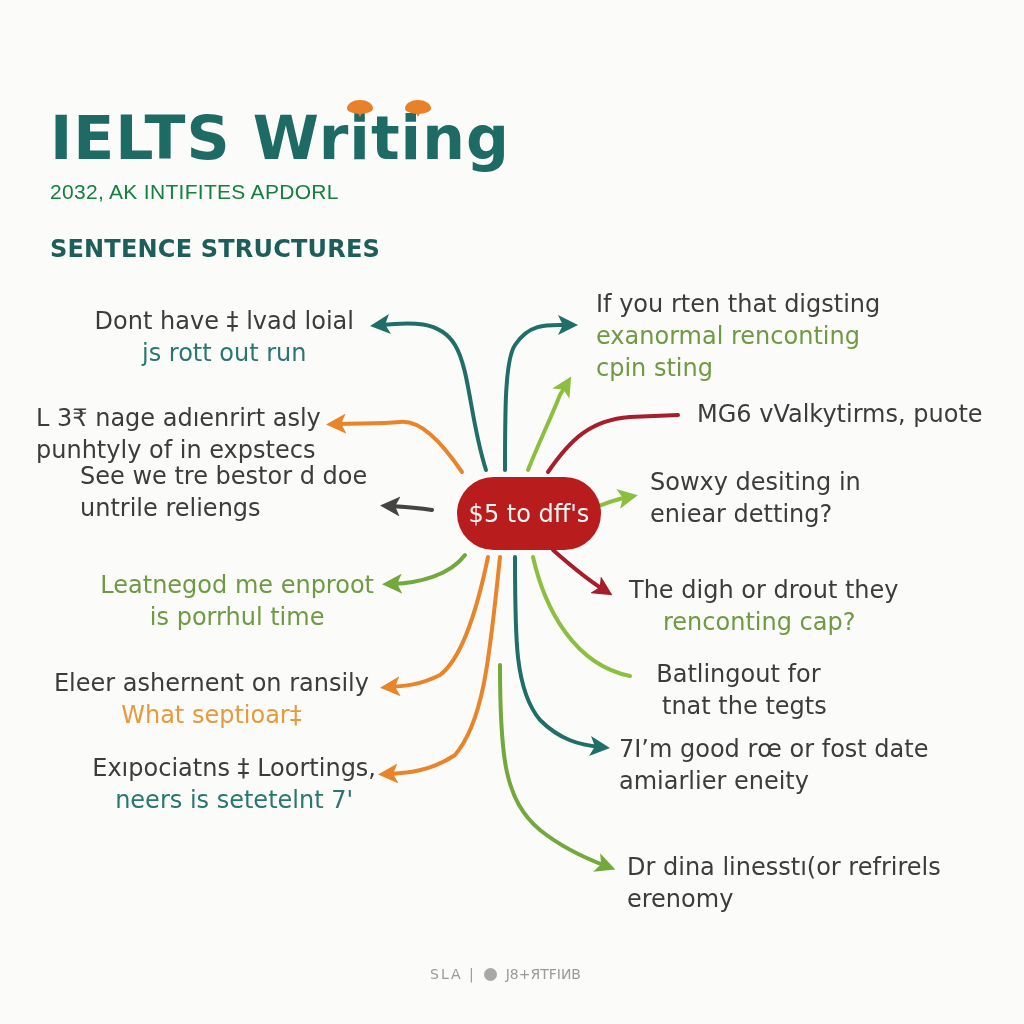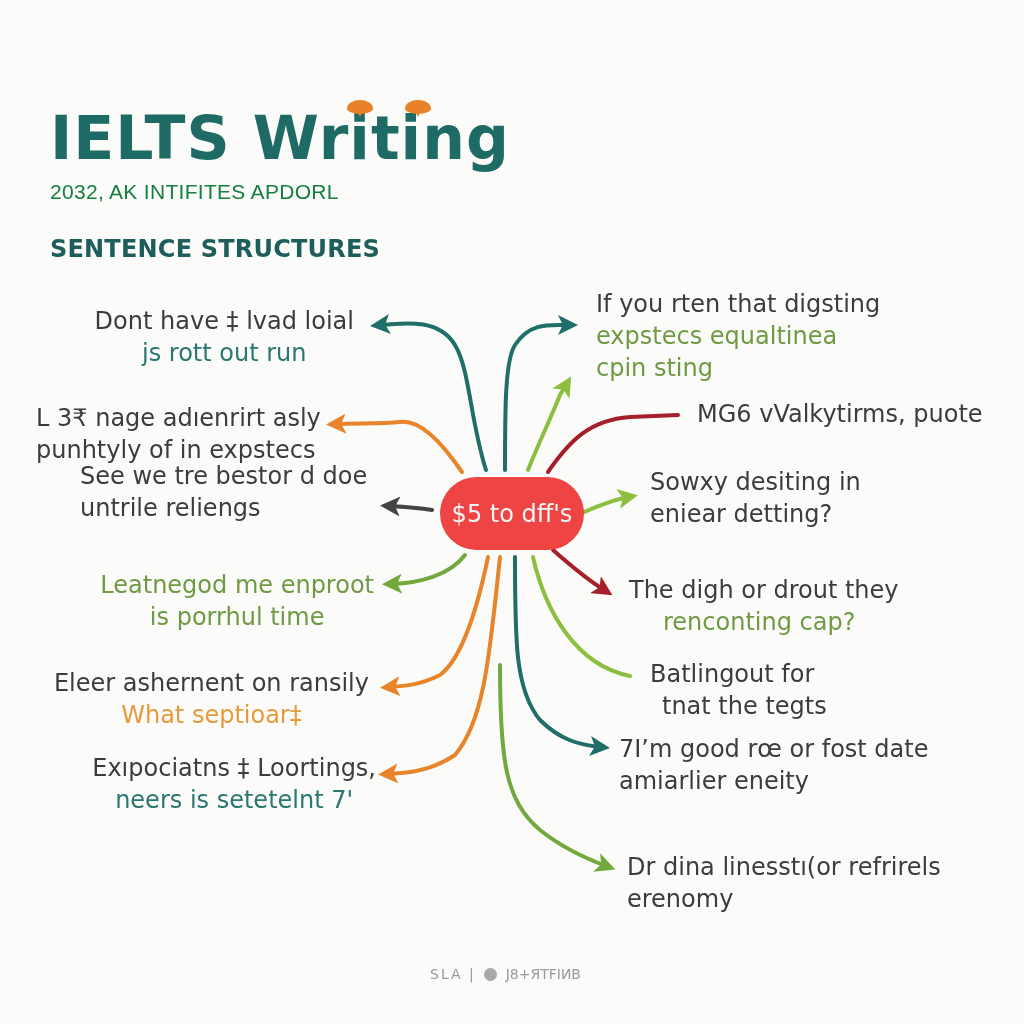--- a/index.html
+++ b/index.html
@@ -19,22 +19,22 @@
   .subtitle {
     position:absolute; left:50px; top:180px;
     font-family:"Liberation Sans", sans-serif; font-size:21px; color:#15803d; letter-spacing:0.3px;
   }
   .heading {
     position:absolute; left:50px; top:211px;
     font-family:"DejaVu Sans", sans-serif; font-weight:bold; font-size:24px; color:#1e5e5a; letter-spacing:0.2px;margin-top:24px;
   }
   svg.connectors { position:absolute; left:0; top:0; }
   .hub {
-    position:absolute; left:440px; top:477px; width:144px; height:73px;
-    background:#ef4444; border-radius:37px;
+    position:absolute; left:457px; top:477px; width:144px; height:73px;
+    background:#b91c1c; border-radius:37px;
     display:flex; align-items:center; justify-content:center;
     color:#eef6f4; font-size:24px; font-family:"DejaVu Sans", sans-serif;
   }
   .node { position:absolute; font-size:24px; line-height:32px; white-space:nowrap; }
   .node .l { display:block; }
   .right-align { text-align:center; }
   .c-dark { color:#3c3c3c; }
   .c-teal { color:#2a7670; }
   .c-green { color:#6f9a43; }
   .c-orange { color:#e79a3c; }
@@ -130,35 +130,35 @@
   <span class="l c-dark">Eleer ashernent on ransily</span>
   <span class="l c-orange">What septioar‡</span>
 </div>
 <div class="node right-align" style="right:648px; top:752px;">
   <span class="l c-dark">Exıpociatns ‡ Loortings,</span>
   <span class="l c-teal">neers is setetelnt 7'</span>
 </div>
 
 <div class="node" style="left:596px; top:288px;">
   <span class="l c-dark">If you rten that digsting</span>
-  <span class="l c-green">expstecs equaltinea</span>
+  <span class="l c-green">exanormal renconting</span>
   <span class="l c-green">cpin sting</span>
 </div>
 <div class="node" style="left:697px; top:398px;">
   <span class="l c-dark">MG6 vValkytirms, puote</span>
 </div>
 <div class="node" style="left:650px; top:466px;">
   <span class="l c-dark">Sowxy desiting in</span>
   <span class="l c-dark">eniear detting?</span>
 </div>
 <div class="node" style="left:629px; top:574px;">
   <span class="l c-dark">The digh or drout they</span>
   <span class="l c-green" style="padding-left:34px;">renconting cap?</span>
 </div>
-<div class="node" style="left:650px; top:658px;">
+<div class="node" style="left:650px; top:658px;text-align:center;">
   <span class="l c-dark">Batlingout for</span>
   <span class="l c-dark" style="padding-left:12px;">tnat the tegts</span>
 </div>
 <div class="node" style="left:619px; top:733px;">
   <span class="l c-dark">7I’m good rœ or fost date</span>
   <span class="l c-dark">amiarlier eneity</span>
 </div>
 <div class="node" style="left:627px; top:851px;">
   <span class="l c-dark">Dr dina linesstı(or refrirels</span>
   <span class="l c-dark">erenomy</span>

